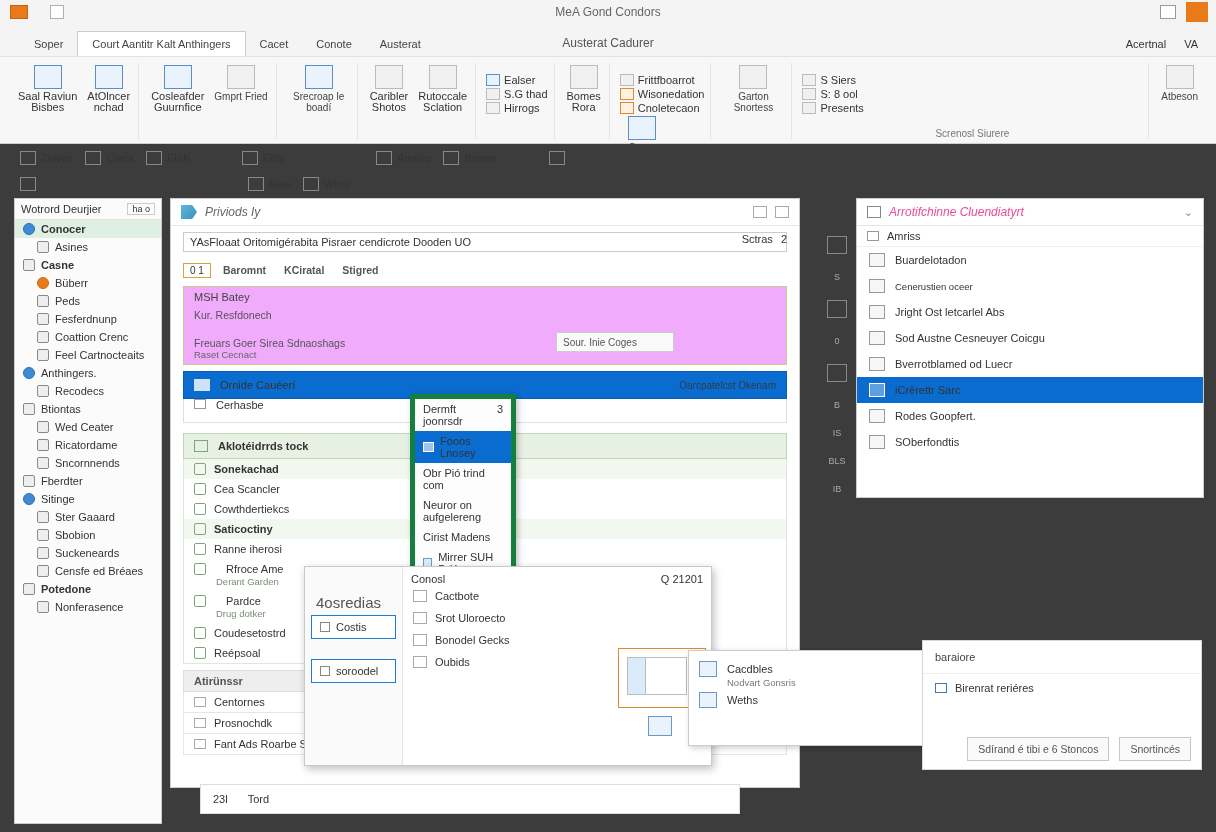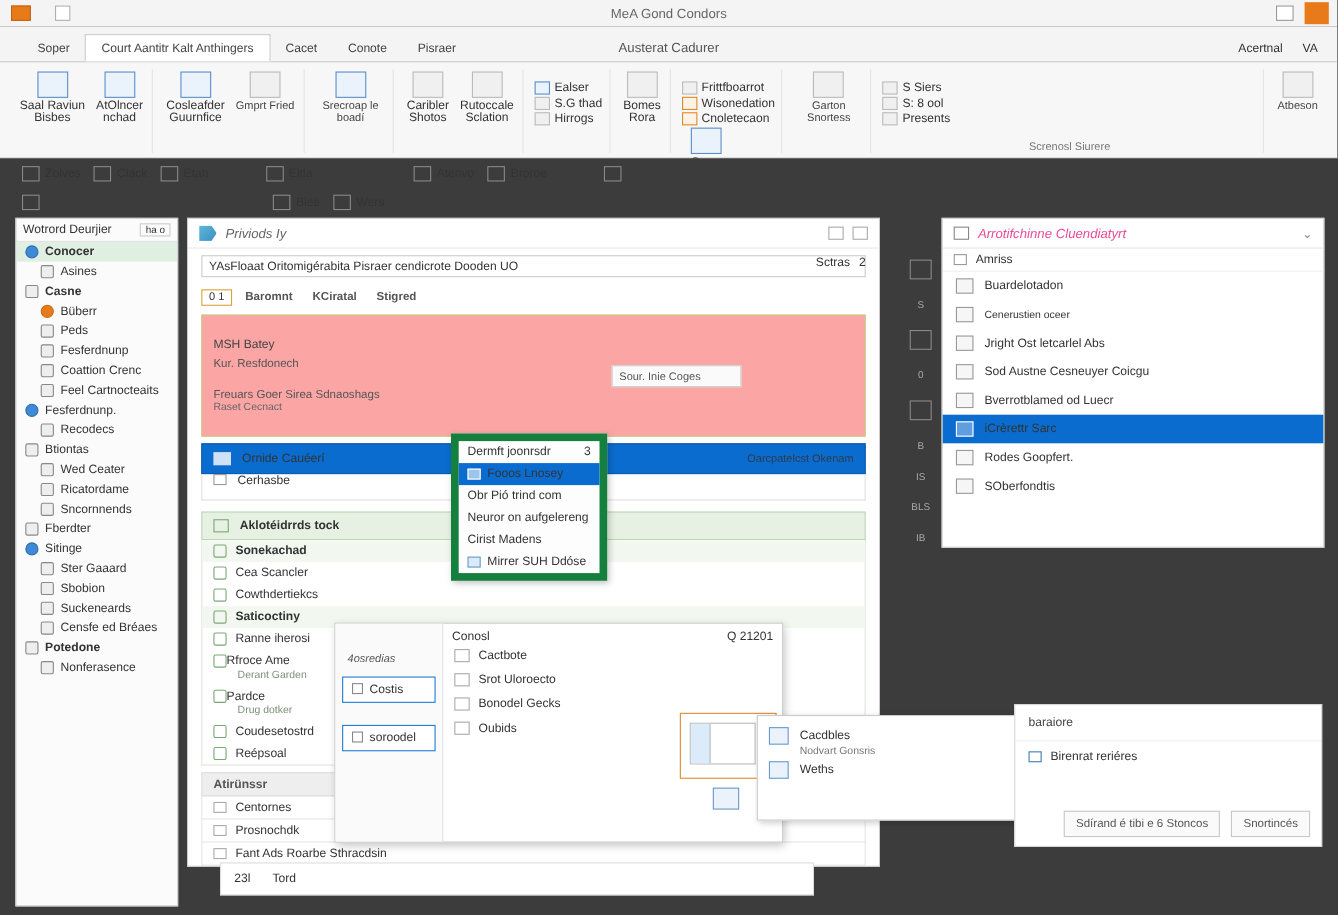--- a/index.html
+++ b/index.html
@@ -60,58 +60,58 @@
 #center .chead { display:flex; align-items:center; gap:8px; padding:6px 10px; border-bottom:1px solid #e8e8e8; }
 #center .chead .arrow { width:16px; height:14px; background:linear-gradient(135deg,#5fb8d9,#3a8ec2); clip-path:polygon(0 0,70% 0,100% 50%,70% 100%,0 100%); }
 #center .chead .title { font-style:italic; color:#666; font-size:12px; }
 #center .chead .sp { flex:1; }
 #center .chead .act { width:14px; height:12px; border:1px solid #aaa; }
 #center .pathbar { margin:6px 12px; height:20px; border:1px solid #ccc; display:flex; align-items:center; padding:0 6px; font-size:10px; color:#666; background:#fff; }
 .tabstrip { display:flex; gap:6px; padding:4px 12px; align-items:center; }
 .tabstrip .pill { border:1px solid #d9a23a; padding:1px 6px; font-size:10px; background:#fff; }
 .tabstrip .tb { font-size:10.5px; color:#555; padding:2px 6px;font-weight:bold; }
 
-.yellowbox { margin:4px 12px 6px 12px; background:#fca5a5; border:1px solid #cbca85; padding:20px 10px; }
+.yellowbox { margin:4px 12px 6px 12px; background:#f0abfc; border:1px solid #cbca85; padding:4px 10px; }
 .yellowbox .line1 { font-size:11px; color:#444; }
 .yellowbox .line2 { font-size:10.5px; color:#555; margin-top:6px; }
 .yellowbox .sub { font-size:9.5px; color:#666; }
 
 .selrow { margin:0 12px; height:28px; background:#0a6cce; color:#fff; display:flex; align-items:center; padding:0 10px; gap:10px; border:1px solid #0a5db0; }
 .selrow .ic { width:16px; height:12px; background:#fff; opacity:.8; }
 .selrow .r { margin-left:auto; font-size:10px; opacity:.85; }
 
 .subrow { margin:0 12px; height:24px; display:flex; padding:0 10px; gap:10px; border:1px solid #e0e0e0; border-top:none; font-size:11px; color:#444; }
 
 .greenhdr { margin:10px 12px 0 12px; height:26px; background:#e6f1e3; border:1px solid #bcd7b6; display:flex; align-items:center; padding:0 10px; gap:10px; font-size:11px; font-weight:600; color:#3c5a37; }
 .greenbox { margin:0 12px; border:1px solid #dce8d9; border-top:none; }
 .gitem { display:flex; align-items:center; gap:8px; padding:4px 10px; font-size:10.5px; color:#4a634a; }
 .gitem .ic { width:12px; height:12px; border:1px solid #7aa777; border-radius:2px; }
 .gitem.hd { font-weight:600; color:#3c5a37; background:#f2f8f0; }
 .gitem .sub { font-size:9.5px; color:#7a8f77; padding-left:22px; }
 .gitem.col { flex-direction:column; align-items:flex-start; gap:1px; }
-.gitem.col .top { display:flex; gap:0; align-items:flex-start; }
+.gitem.col .top { display:flex; gap:20px; align-items:flex-start; }
 
 .grayhdr { margin:6px 12px 0 12px; height:22px; background:#eee; border:1px solid #ddd; display:flex; align-items:center; padding:0 10px; font-size:11px; font-weight:600; color:#555; }
 .grayrow { margin:0 12px; border:1px solid #e6e6e6; border-top:none; padding:4px 10px; display:flex; align-items:center; gap:8px; font-size:10.5px; color:#555; }
 
 
-#ctxmenu { position:absolute; left:410px; top:394px; width:142px; background:#fdfdfd; border:7px solid #15803d; box-shadow:2px 2px 6px rgba(0,0,0,.25); }
+#ctxmenu { position:absolute; left:410px; top:394px; width:106px; background:#fdfdfd; border:5px solid #15803d; box-shadow:2px 2px 6px rgba(0,0,0,.25); }
 #ctxmenu .h { padding:4px 8px; font-size:10px; color:#666; display:flex; justify-content:space-between; }
 #ctxmenu .mi { padding:4px 8px; font-size:10.5px; color:#333; display:flex; align-items:center; gap:6px; }
 #ctxmenu .mi.sel { background:#0a6cce; color:#fff; }
 #ctxmenu .mi .ic { width:12px; height:10px; border:1px solid #6b99c9; background:#dcebf9; }
 #ctxmenu .mi.sel .ic { border-color:#fff; background:rgba(255,255,255,.6); }
 
 
 #extbtn { position:absolute; left:556px; top:332px; width:118px; height:20px; border:1px solid #ccc; background:#fafafa; font-size:10px; color:#555; display:flex; align-items:center; padding:0 6px; }
 
 
 #chooser { position:absolute; left:304px; top:566px; width:408px; height:200px; background:#fff; border:1px solid #c9c9c9; box-shadow:2px 3px 8px rgba(0,0,0,.25); display:flex; }
 #chooser .side { width:98px; border-right:1px solid #e5e5e5; background:#fafafa; display:flex; flex-direction:column; padding:28px 6px 6px 6px; gap:6px; }
-#chooser .side .btn { border:1.5px solid #1e7bd6; padding:5px 8px; font-size:11px; color:#333; background:#fff; display:flex; align-items:flex-start; gap:6px; }
+#chooser .side .btn { border:1.5px solid #1e7bd6; padding:5px 8px; font-size:11px; color:#333; background:#fff; display:flex; align-items:center; gap:6px; }
 #chooser .side .btn .ic { width:10px; height:10px; border:1px solid #888; }
 #chooser .main { flex:1; padding:6px 8px; }
 #chooser .main .ttl { font-size:11px; color:#555; display:flex; justify-content:space-between; align-items:center; }
 #chooser .main .ttl .acts { display:flex; gap:6px; font-size:9px; color:#777; }
 #chooser .main .row { display:flex; align-items:center; gap:8px; padding:5px 2px; font-size:11px; color:#444; }
 #chooser .main .row .ic { width:14px; height:12px; border:1px solid #aaa; }
 
 
 #rstrip { position:absolute; left:818px; top:218px; width:38px; bottom:100px; background:#3c3c3c; display:flex; flex-direction:column; align-items:center; gap:18px; padding-top:18px; }
 #rstrip .it { width:20px; height:18px; border:1px solid #888; }
@@ -159,21 +159,21 @@
     <div class="sq"></div>
     <div class="orange"></div>
   </div>
 </div>
 
 <div id="menutabs">
   <div class="tab">Soper</div>
   <div class="tab active">Court Aantitr Kalt Anthingers</div>
   <div class="tab">Cacet</div>
   <div class="tab">Conote</div>
-  <div class="tab">Pisraer</div>
+  <div class="tab">Austerat</div>
   <div class="center">Austerat Cadurer</div>
   <div class="right">
     <span>Acertnal</span>
     <span>VA</span>
   </div>
 </div>
 
 <div id="ribbon">
   <div class="group">
     <div class="icons">
@@ -369,21 +369,21 @@
       <div class="navitem sub">
         <div class="ic g"></div>
         <span>Coattion Crenc</span>
       </div>
       <div class="navitem sub">
         <div class="ic g"></div>
         <span>Feel Cartnocteaits</span>
       </div>
       <div class="navitem">
         <div class="ic b"></div>
-        <span>Fesferdnunp.</span>
+        <span>Anthingers.</span>
       </div>
       <div class="navitem sub">
         <div class="ic g"></div>
         <span>Recodecs</span>
       </div>
       <div class="navitem">
         <div class="ic g"></div>
         <span>Btiontas</span>
       </div>
       <div class="navitem sub">
@@ -596,21 +596,21 @@
           <div class="ic"></div>
           <span>Bonodel Gecks</span>
         </div>
         <div class="row">
           <div class="ic"></div>
           <span>Oubids</span>
         </div>
       </div>
   </div>
 </div>
-<div style="position:absolute;left:316px;top:594px;font-size:10px;font-style:italic;color:#555">4osredias</div>
+<div style="position:absolute;left:316px;top:594px;font-size:15px;color:#555">4osredias</div>
 <div style="position:absolute; left:618px; top:648px; width:88px; height:60px; border:1.5px solid #e08a2e; background:#fff;">
   <div style="margin:8px;width:60px;height:38px;border:1px solid #bbb;display:flex">
     <div style="width:18px;background:#dcebf9;border-right:1px solid #bbb"></div>
     <div style="flex:1"></div>
   </div>
 </div>
 <div style="position:absolute; left:648px; top:716px; width:24px;height:20px;border:1px solid #6b99c9;background:#eaf3fc"></div>
 
 <div id="rstrip">
   <div class="it"></div>

